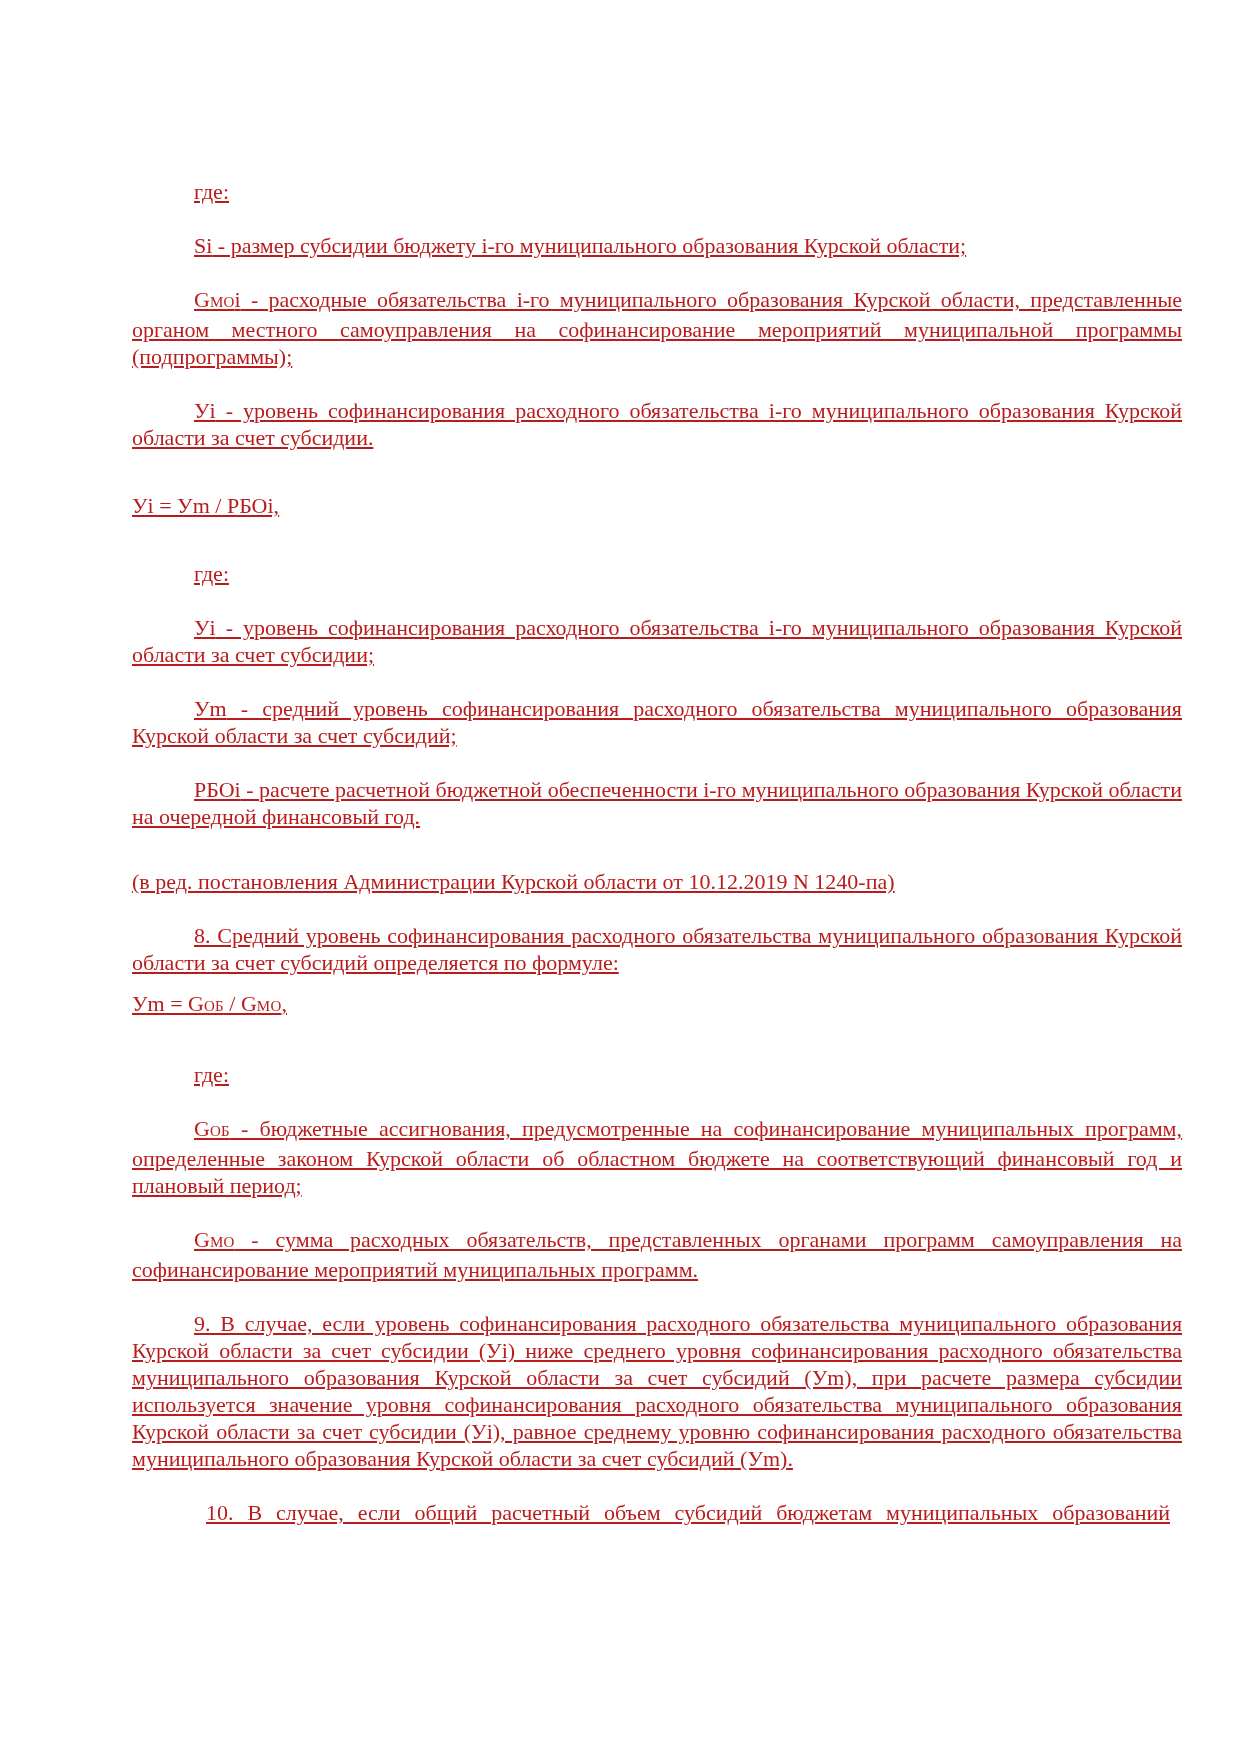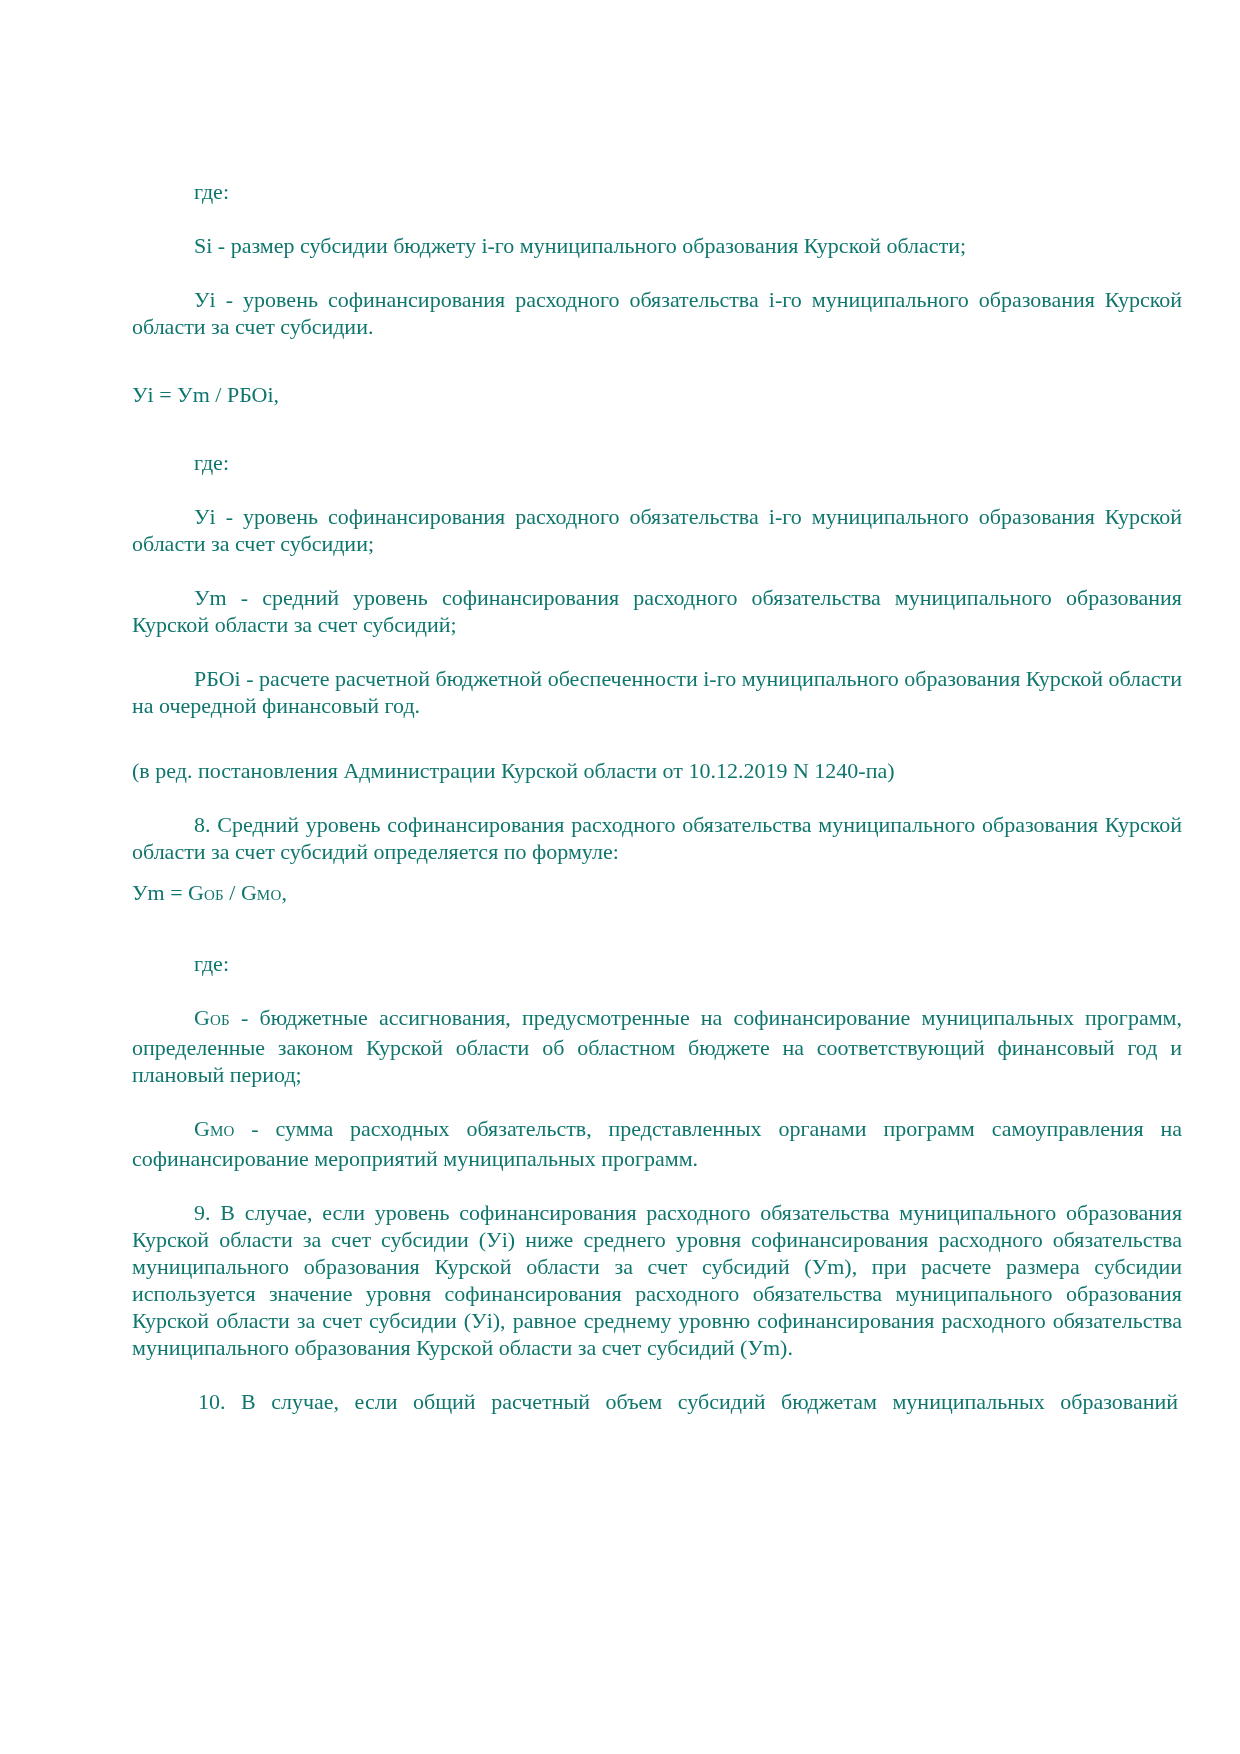--- a/index.html
+++ b/index.html
@@ -5,38 +5,40 @@
   html, body { margin: 0; padding: 0; background: #ffffff; }
   body { width: 1240px; height: 1754px; position: relative; overflow: hidden; }
   .page {
     position: absolute;
     left: 132px;
     top: 178px;
     width: 1050px;
     font-family: "Liberation Serif", "DejaVu Serif", serif;
     font-size: 22px;
     line-height: 27px;
-    color: #0f766e;
+    color: #b91c1c;
+    text-decoration: underline;
   }
   .p { text-align: justify; text-indent: 62px; margin: 0 0 27px 0; }
   .p.noindent { text-indent: 0; margin-top: 38px; }
   .p.tight { margin-bottom: 0; }
   .formula { margin: 0 0 27px 0; padding: 14px 0 14px 0; }
   .sm { font-size: 15px; letter-spacing: 0.2px; }
-  .last { text-align: justify; text-align-last: justify; text-indent: 62px; margin: 4px; }
+  .last { text-align: justify; text-align-last: justify; text-indent: 62px; margin: 12px; }
 </style>
 </head>
 <body>
 
 <div class="page">
 
   <p class="p">где:</p>
 
   <p class="p"><span>Si</span><span> - размер субсидии бюджету i-го муниципального образования Курской области;</span></p>
 
+  <p class="p"><span>G</span><span class="sm">МО</span><span>i</span><span> - расходные обязательства i-го муниципального образования Курской области, представленные органом местного самоуправления на софинансирование мероприятий муниципальной программы (подпрограммы);</span></p>
 
   <p class="p"><span>Уi</span><span> - уровень софинансирования расходного обязательства i-го муниципального образования Курской области за счет субсидии.</span></p>
 
 
   <p class="formula">Уi = Уm / РБОi,</p>
 
   <p class="p">где:</p>
 
   <p class="p"><span>Уi</span><span> - уровень софинансирования расходного обязательства i-го муниципального образования Курской области за счет субсидии;</span></p>
 

